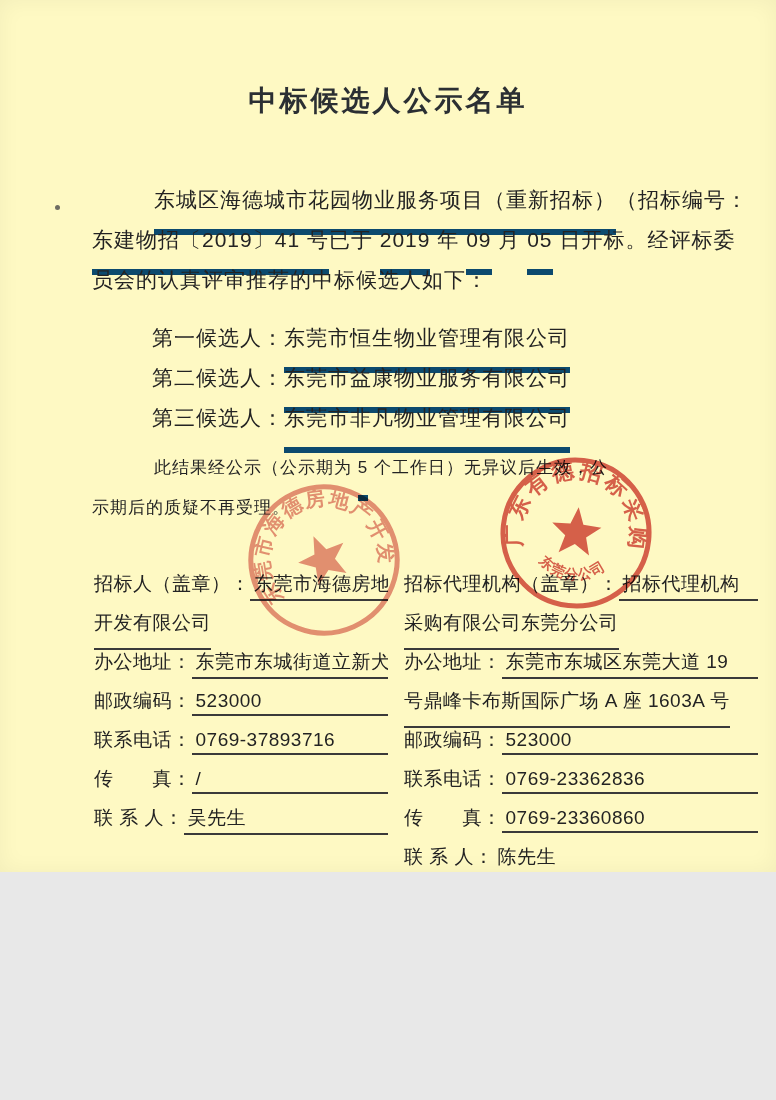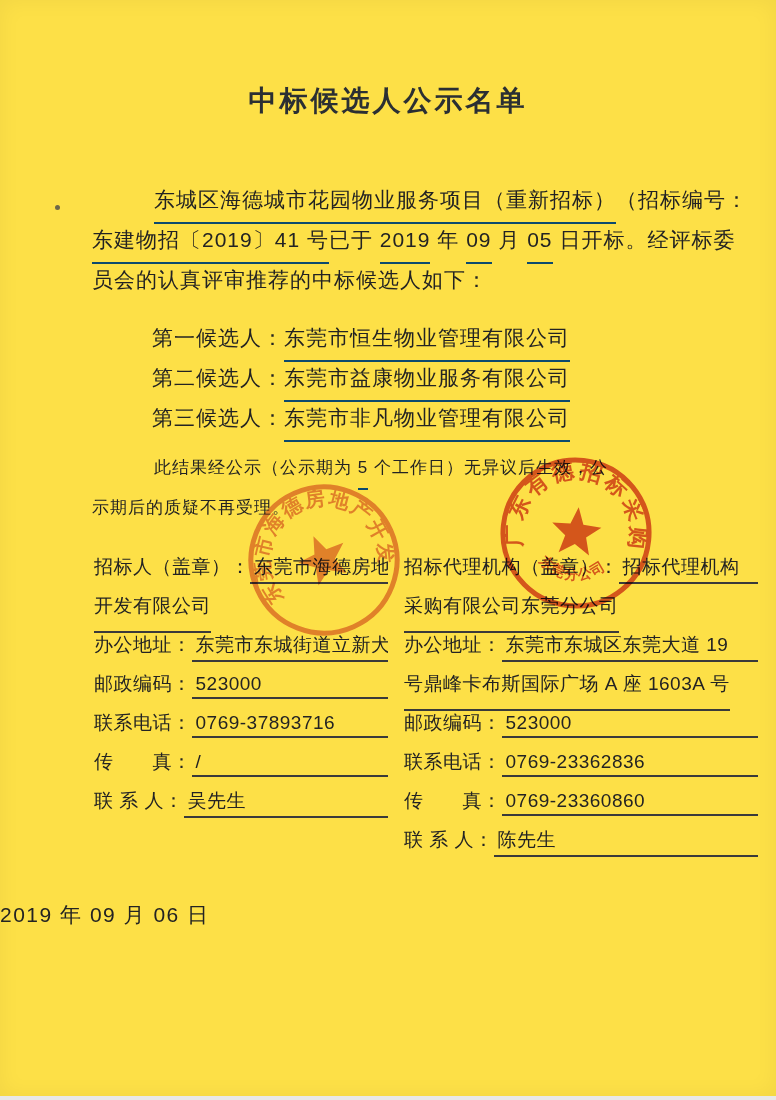--- a/index.html
+++ b/index.html
@@ -1,20 +1,20 @@
 <!DOCTYPE html>
 <html><head>
 <meta charset="utf-8">
 <style>
   html,body { margin:0; padding:0; background:#e8e8e8; }
   .page {
     position:relative;
-    width:776px; height:1096px;
+    width:776px; height:872px;
     margin:0 auto;
-    background:#fde047;
+    background:#fef9c3;
     font-family:"Liberation Sans","DejaVu Sans",sans-serif;
     color:#232323;
     overflow:hidden;
     box-shadow:inset 0 0 22px rgba(0,0,0,0.05);
   }
   .title {
     margin:0; padding-top:82px;
     text-align:center;
     font-size:28px; font-weight:700;
     letter-spacing:3px;
@@ -22,33 +22,33 @@
   }
   .body-text {
     margin:60px 40px 0 92px;
     font-size:21px;
     letter-spacing:1px;
     line-height:40px;
   }
   .line { white-space:nowrap; }
   .ind { padding-left:62px; }
   .u {
-    border-bottom:2px solid #0c4a6e;
-    padding-bottom:11px;
+    border-bottom:6px solid #0c4a6e;
+    padding-bottom:18px;
   }
   .candidates { margin:18px 40px 0 152px; font-size:21px; letter-spacing:1px; line-height:40px; }
   .cand-line { white-space:nowrap; }
   .notice { margin:10px 40px 0 92px; font-size:17px; letter-spacing:1px; line-height:40px; }
   .columns {
     display:flex;
     margin:26px 18px 0 94px;
     font-size:19px;
     letter-spacing:0.5px;
   }
-  .col { position:relative; }
+  .col { position:relative;margin-top:17px; }
   .col-left { width:294px; margin-right:16px; flex:none; }
   .col-right { flex:1; }
   .row {
     display:flex; align-items:baseline;
     height:26px; margin-bottom:13px;
     white-space:nowrap;
   }
   .lab { flex:none; }
   .val {
     flex:1;

